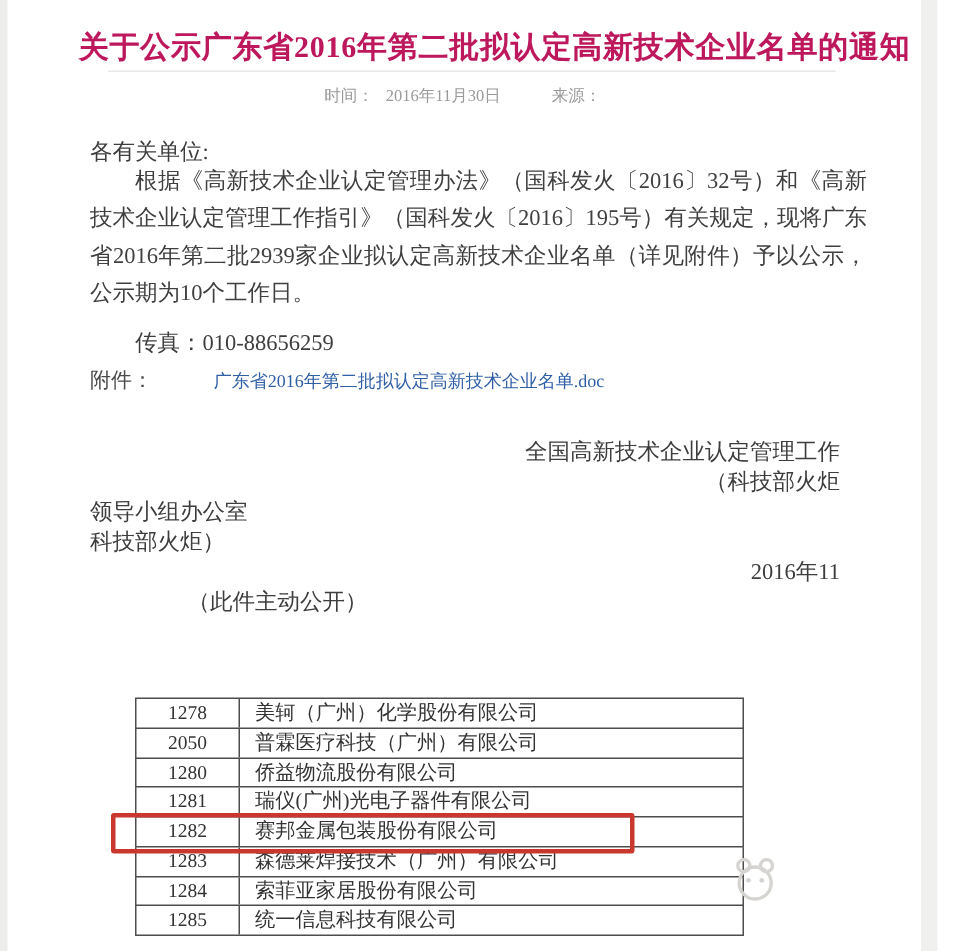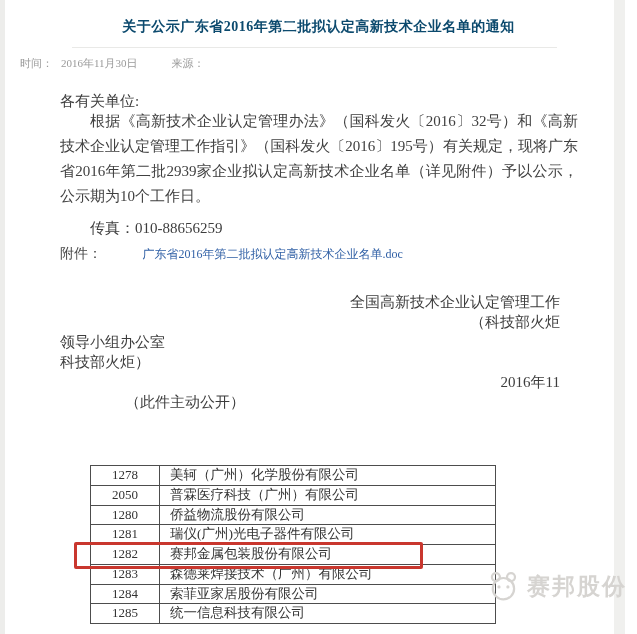--- a/index.html
+++ b/index.html
@@ -7,26 +7,26 @@
   #screen {
     position:relative; width:637px; height:634px; overflow:hidden;
     background:#ffffff; font-family:"Liberation Serif","DejaVu Serif",serif;
     color:#424242;
   }
   .edge-left  { position:absolute; left:0; top:0; width:5px; height:634px; background:#ededeb; }
   .edge-right { position:absolute; left:614px; top:0; width:11px; height:634px; background:#f0f0ee; }
 
   .doc-title {
     position:absolute; left:30px; right:30px; top:18px;
-    text-align:center; font-size:14px; font-weight:bold; color:#0c4a6e;
+    text-align:right; font-size:20px; font-weight:bold; color:#be185d;
     letter-spacing:0.5px;
   }
   .divider { position:absolute; left:72px; right:80px; top:47px; border-top:1px solid #e9e9e7; }
   .meta {
-    position:absolute; left:16px; right:20px; top:56px; text-align:left;
+    position:absolute; left:0; right:20px; top:56px; text-align:center;
     font-size:11px; color:#9a9a9a;
   }
   .meta span { margin:0 4px; }
   .meta .gap { display:inline-block; width:18px; }
 
   .salutation { position:absolute; left:60px; top:92px; font-size:15px; color:#3d3d3d; }
   .body-para {
     position:absolute; left:60px; top:109px; width:518px;
     font-size:15px; line-height:25px; color:#404040;
     text-indent:2em; text-align:justify;
@@ -141,15 +141,14 @@
   <div class="highlight-box"></div>
 
   <div class="watermark">
     <svg class="wm-logo" viewBox="0 0 36 36" fill="none">
       <circle cx="10" cy="8" r="4.5" stroke="#d6d4d1" stroke-width="2.5"></circle>
       <circle cx="27" cy="8" r="4.5" stroke="#d6d4d1" stroke-width="2.5"></circle>
       <circle cx="18.5" cy="21" r="12" stroke="#d6d4d1" stroke-width="2.5"></circle>
       <circle cx="13.5" cy="19" r="1.8" fill="#d6d4d1"></circle>
       <circle cx="23.5" cy="19" r="1.8" fill="#d6d4d1"></circle>
     </svg>
-    <span class="wm-text">赛邦股份</span>
   </div>
 </div>
 
 </body></html>

